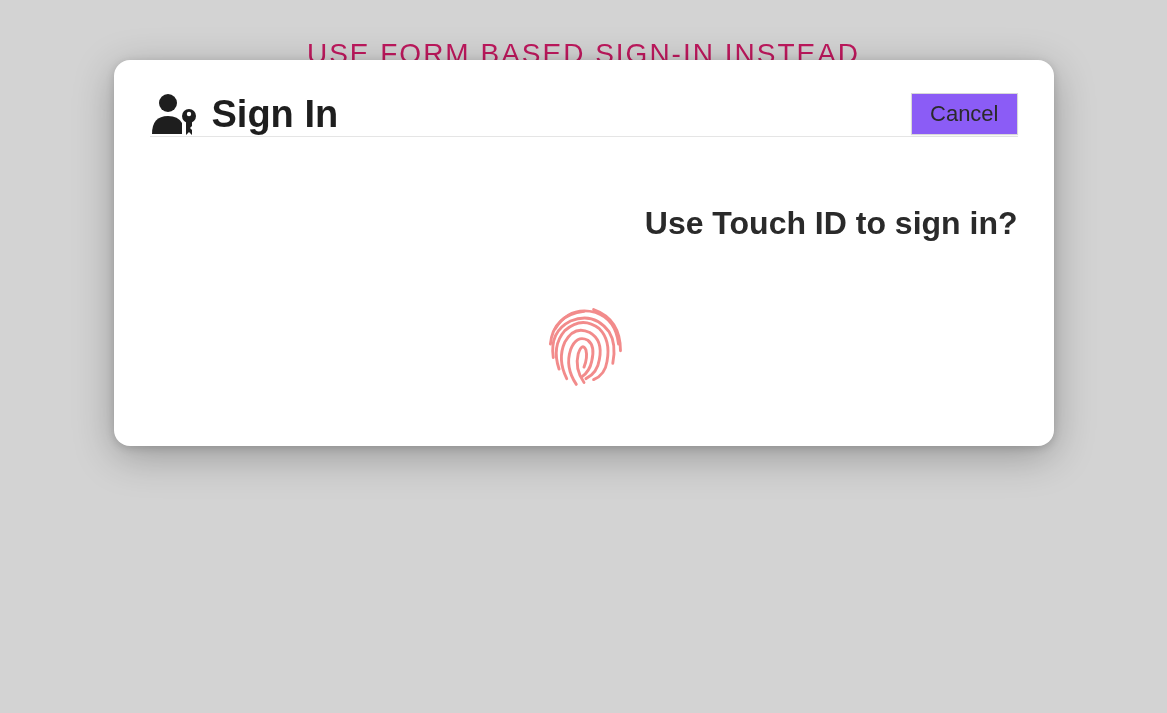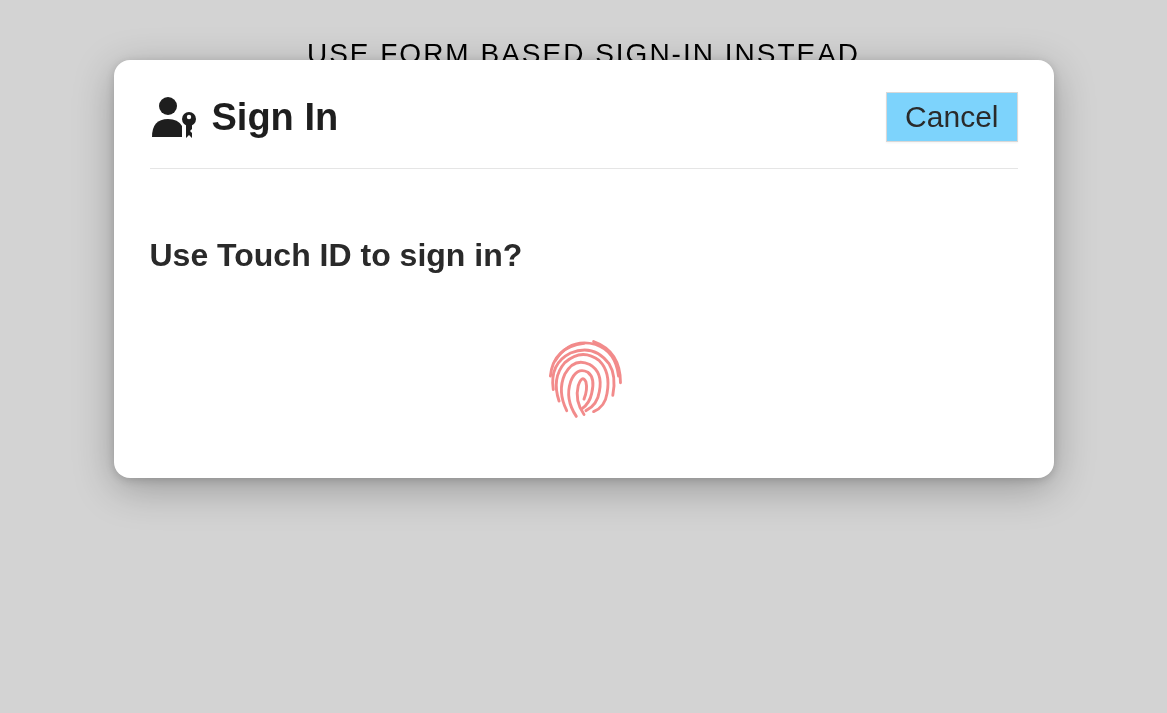--- a/index.html
+++ b/index.html
@@ -11,21 +11,21 @@
       width: 1167px;
       height: 713px;
       background: #d3d3d3;
       font-family: -apple-system, BlinkMacSystemFont, "Segoe UI", Helvetica, Arial, sans-serif;
       display: flex;
       flex-direction: column;
       align-items: center;
       position: relative;
     }
     .background-link {
-      color: #000000;
+      color: #be185d;
       font-size: 28px;
       font-weight: 500;
       letter-spacing: 2px;
       margin-top: 38px;
       text-align: center;
     }
     .dialog {
       position: absolute;
       top: 60px;
       left: 50%;
@@ -33,21 +33,20 @@
       width: 940px;
       background: #ffffff;
       border-radius: 16px;
       box-shadow: 0 10px 40px rgba(0,0,0,0.28), 0 2px 8px rgba(0,0,0,0.15);
       padding: 32px 36px 48px 36px;
     }
     .dialog-header {
       display: flex;
       align-items: center;
       justify-content: space-between;
-      padding-bottom: 26px;
       border-bottom: 1px solid #e5e5e5;
     }
     .header-left {
       display: flex;
       align-items: center;
       gap: 10px;
     }
     .passkey-icon {
       width: 52px;
       height: 44px;
@@ -58,31 +57,31 @@
     .passkey-icon svg {
       width: 52px;
       height: 44px;
     }
     .dialog-title {
       font-size: 38px;
       font-weight: 700;
       color: #1e1e1e;
     }
     .cancel-button {
-      background: #7dd3fc;
+      background: #8b5cf6;
       border: 1px solid #d8d8d8;
       border-radius: 0;
       padding: 7px 18px;
-      font-size: 30px;
+      font-size: 22px;
       color: #2a2a2a;
       cursor: pointer;
       box-shadow: 0 1px 2px rgba(0,0,0,0.05);
     }
     .dialog-body {
-      text-align: left;
+      text-align: right;
       padding-top: 68px;
     }
     .prompt-title {
       font-size: 32px;
       font-weight: 700;
       color: #2a2a2a;
       margin-bottom: 22px;
     }
     .prompt-description {
       font-size: 25px;

